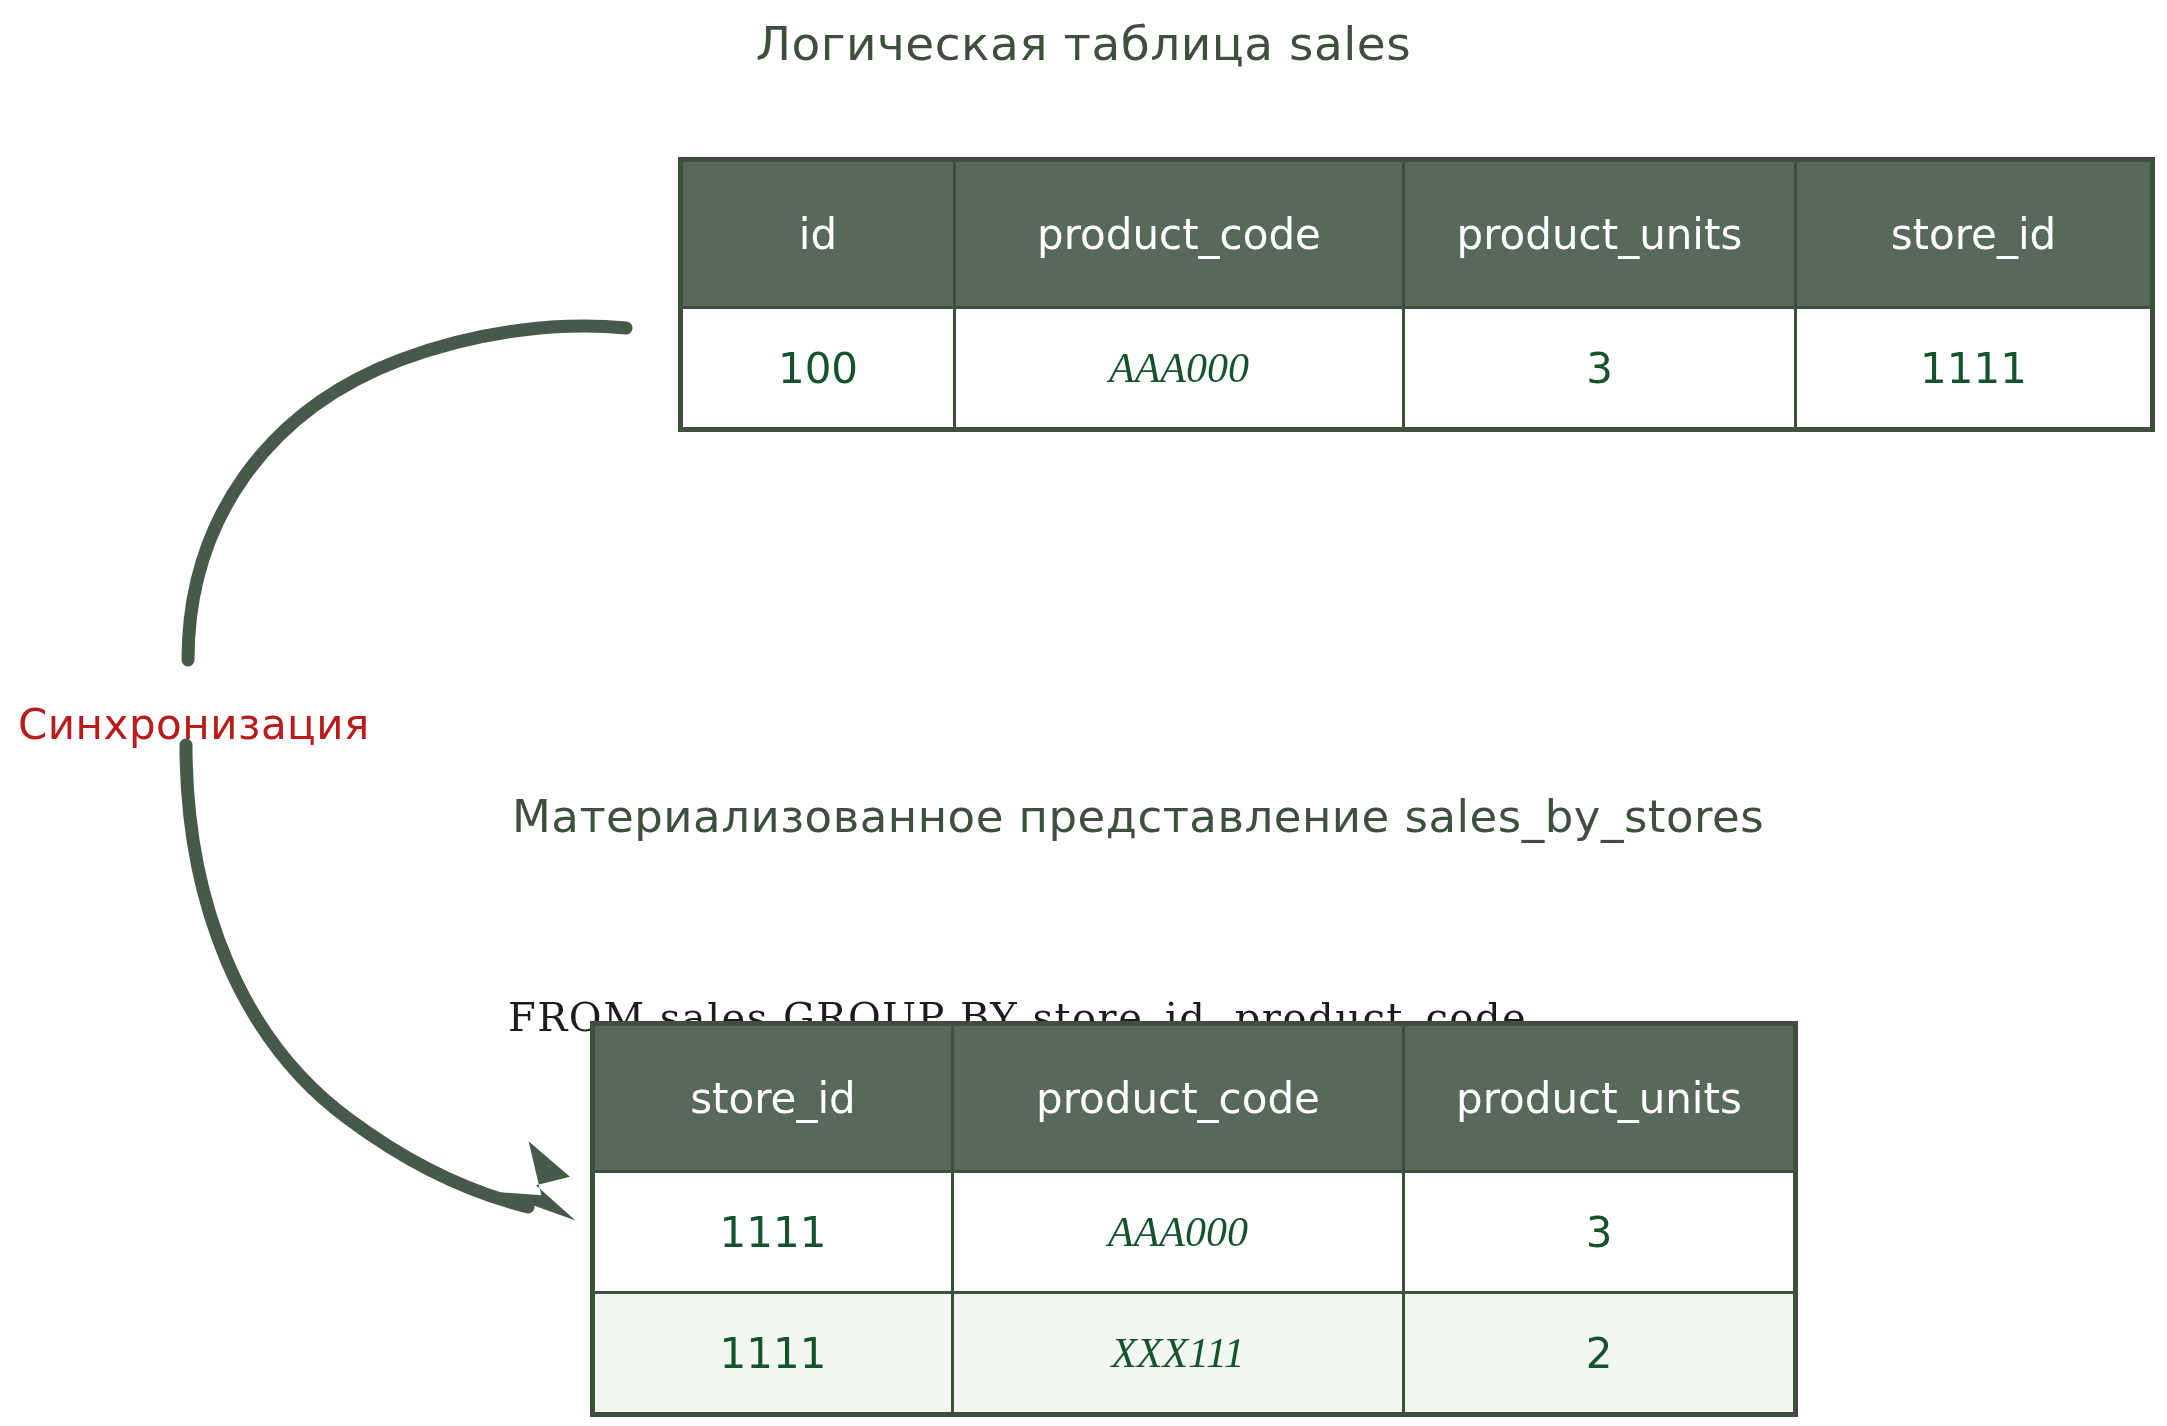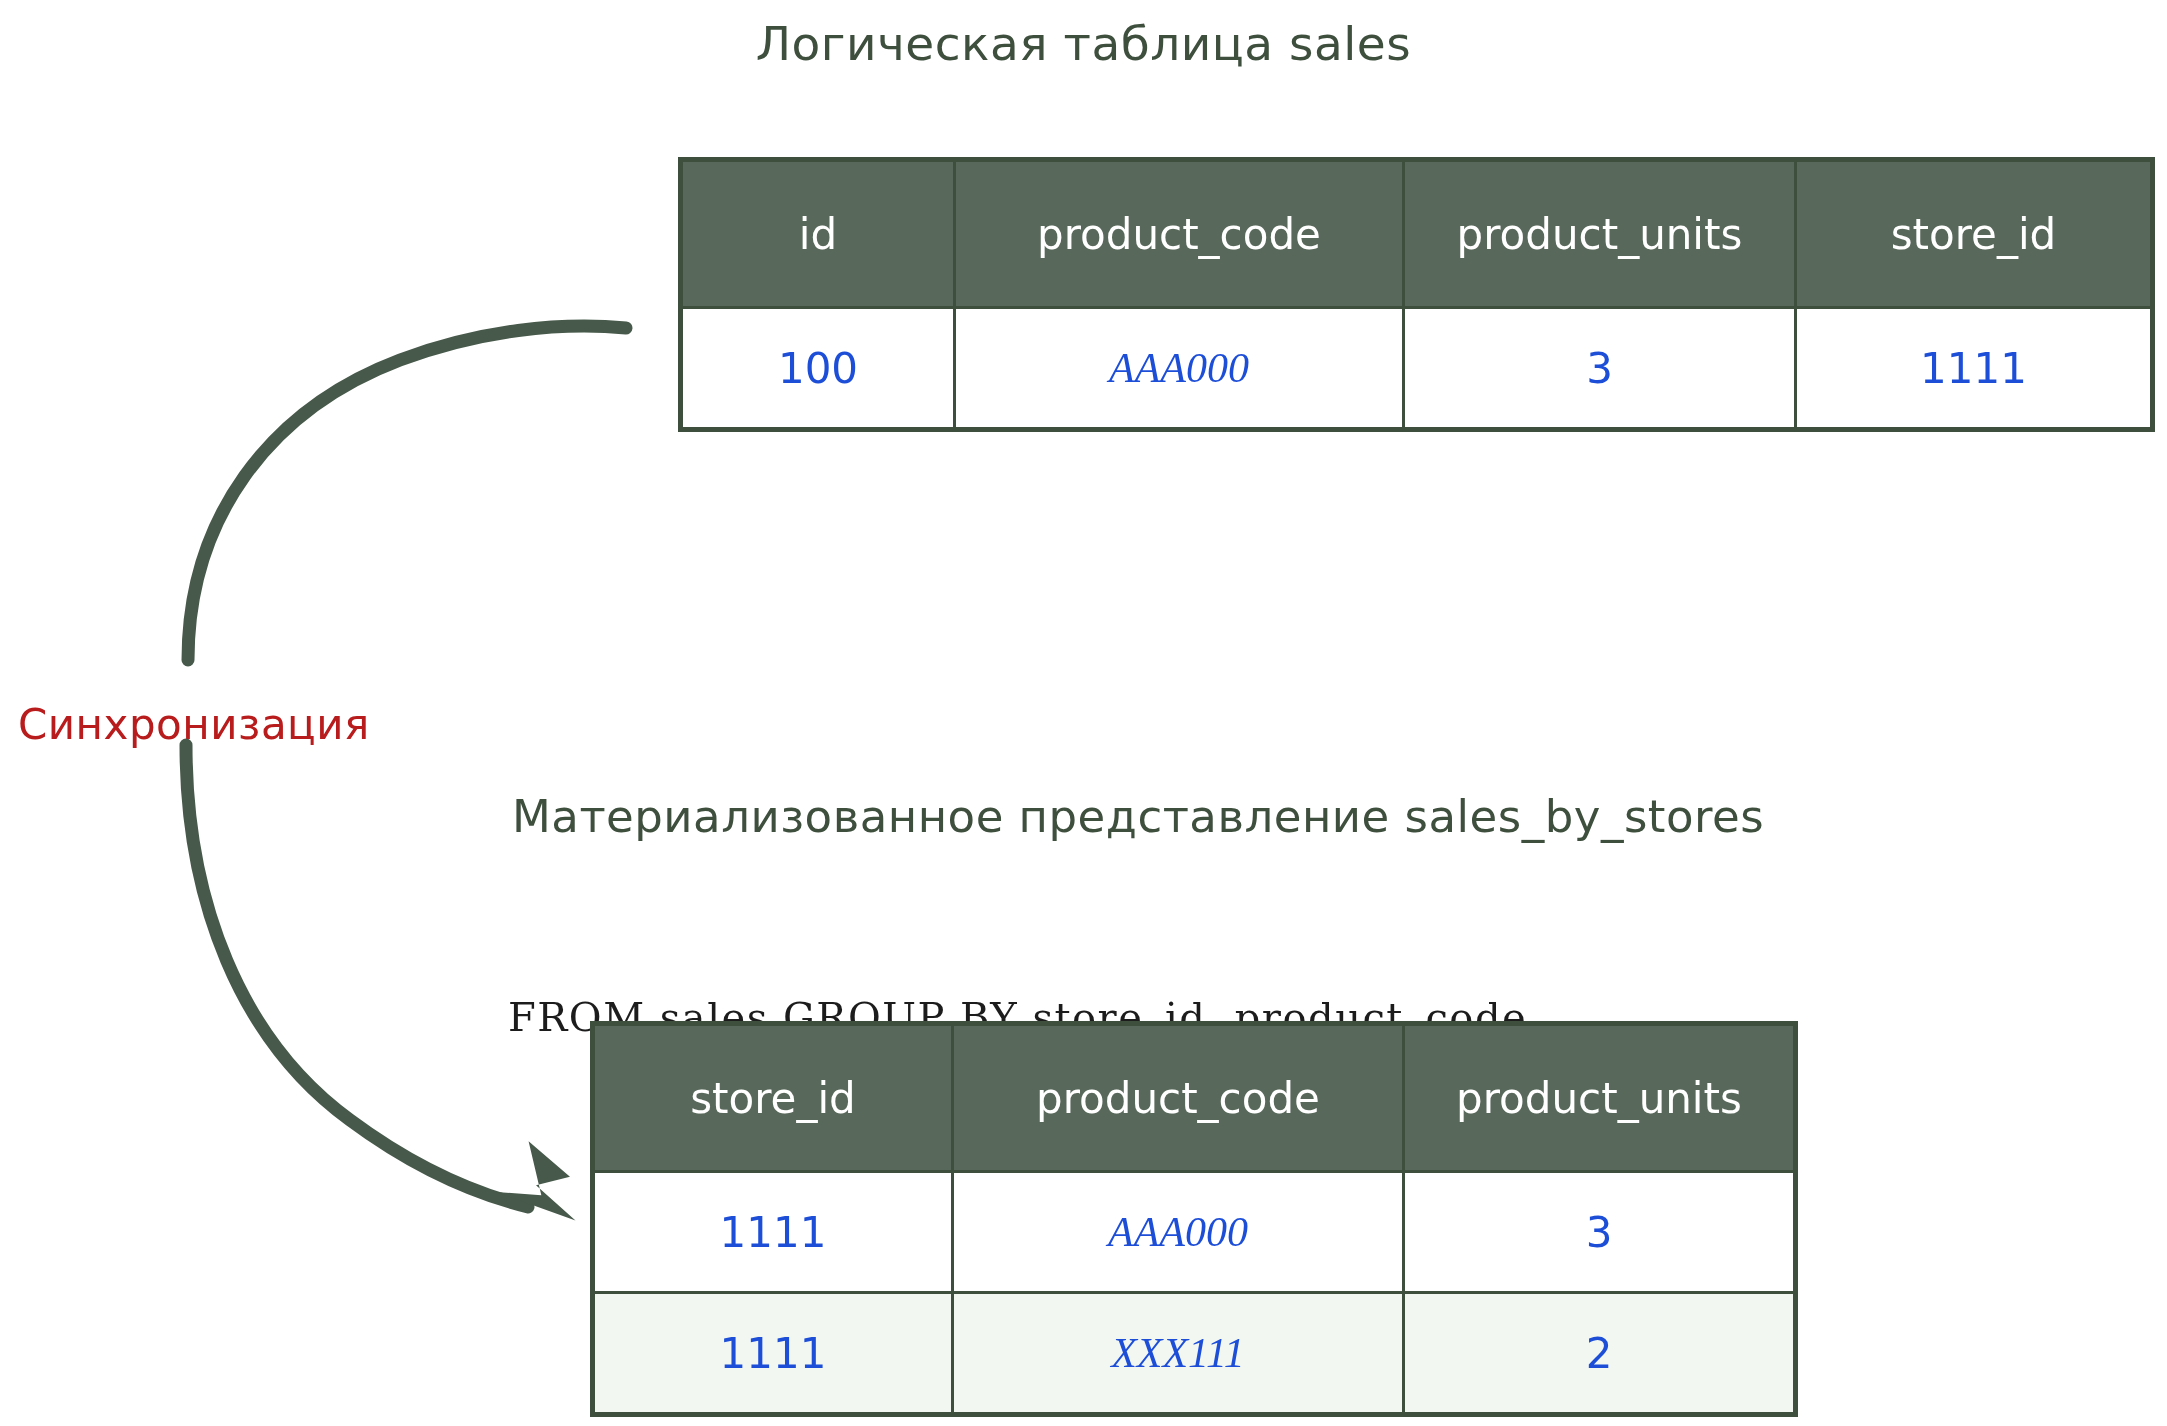--- a/index.html
+++ b/index.html
@@ -90,21 +90,21 @@
     white-space: nowrap;
   }
   .data-table thead th {
     background: #58685a;
     color: #ffffff;
     font-size: 42px;
     height: 144px;
     border-color: #3e4f3e;
   }
   .data-table tbody td {
-    color: #1d4ed8;
+    color: #14532d;
     font-size: 42px;
     height: 118px;
     background: #ffffff;
   }
   .data-table tbody tr.alt td {
     background: #f2f7f2;
   }
   .data-table tbody td.code {
     font-style: italic;
     font-family: Liberation Serif, serif;

